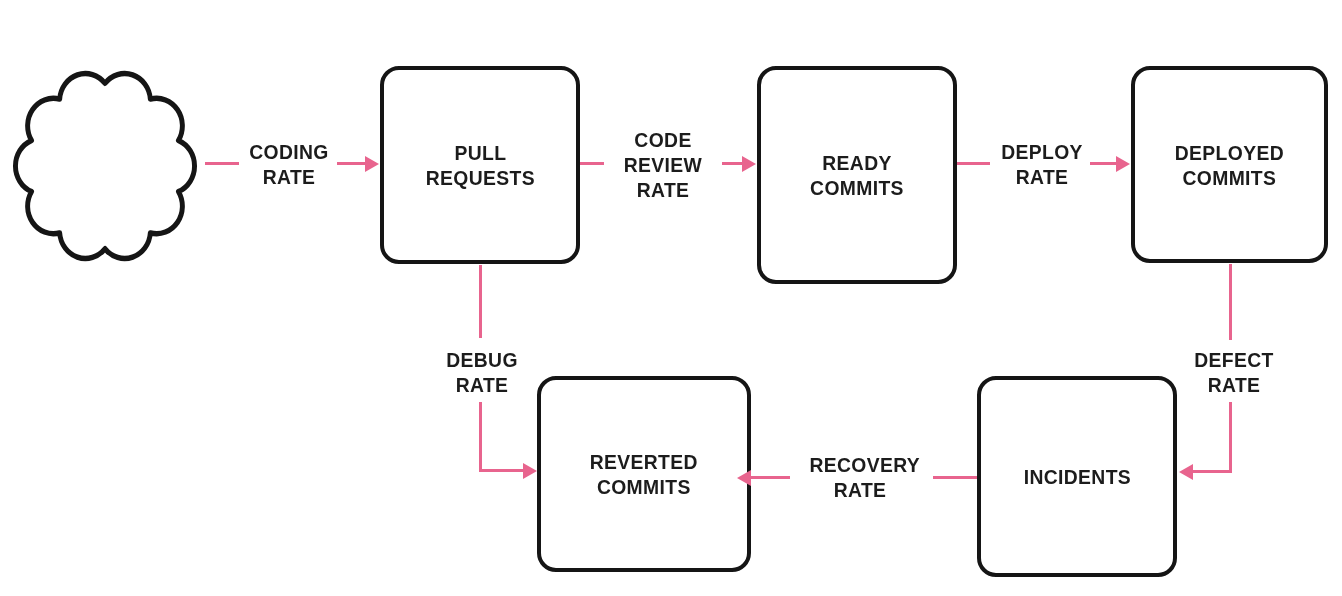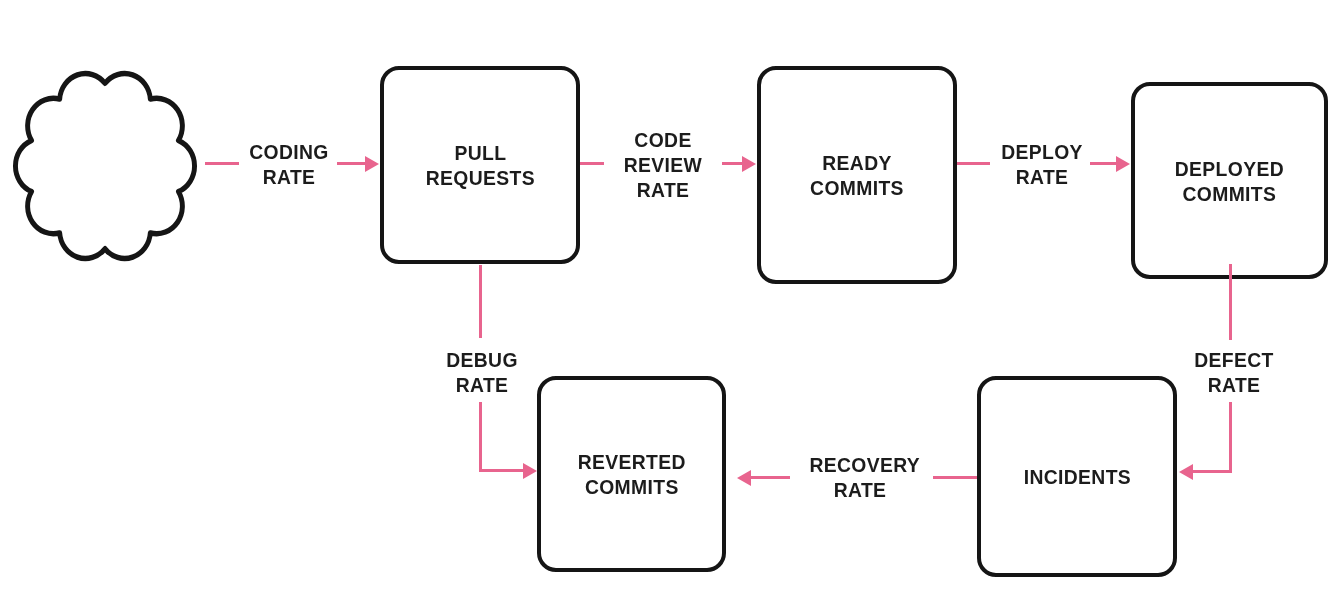--- a/index.html
+++ b/index.html
@@ -72,26 +72,26 @@
   <div class="node" style="left:380px; top:66px; width:200px; height:198px;">
     <div class="flow-label">PULL
 REQUESTS</div>
   </div>
 
   <div class="node" style="left:757px; top:66px; width:200px; height:218px;">
     <div class="flow-label">READY
 COMMITS</div>
   </div>
 
-  <div class="node" style="left:1131px; top:66px; width:197px; height:197px;margin-top:16px;">
+  <div class="node" style="left:1131px; top:66px; width:197px; height:197px;">
     <div class="flow-label">DEPLOYED
 COMMITS</div>
   </div>
 
-  <div class="node" style="left:537px; top:376px; width:189px; height:196px;">
+  <div class="node" style="left:537px; top:376px; width:214px; height:196px;">
     <div class="flow-label">REVERTED
 COMMITS</div>
   </div>
 
   <div class="node" style="left:977px; top:376px; width:200px; height:201px;">
     <div class="flow-label">INCIDENTS</div>
   </div>
 
   <div class="h" style="left:205px; top:162px; width:34px;"></div>
   <div class="flow-label edge-label" style="left:234px; top:139px;">CODING

